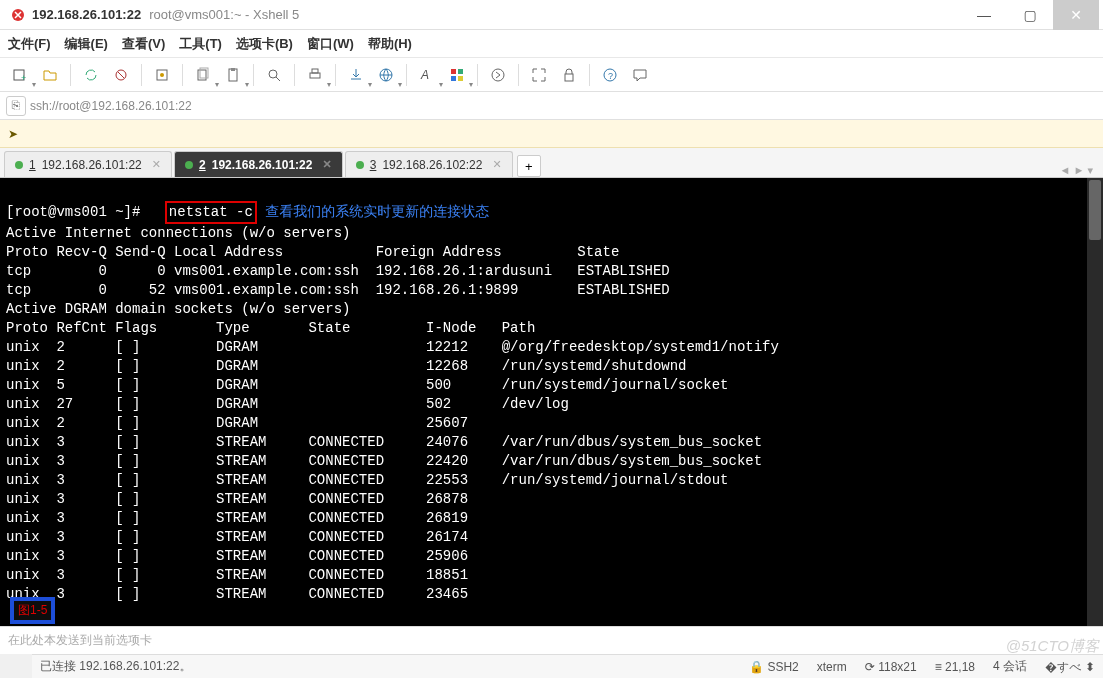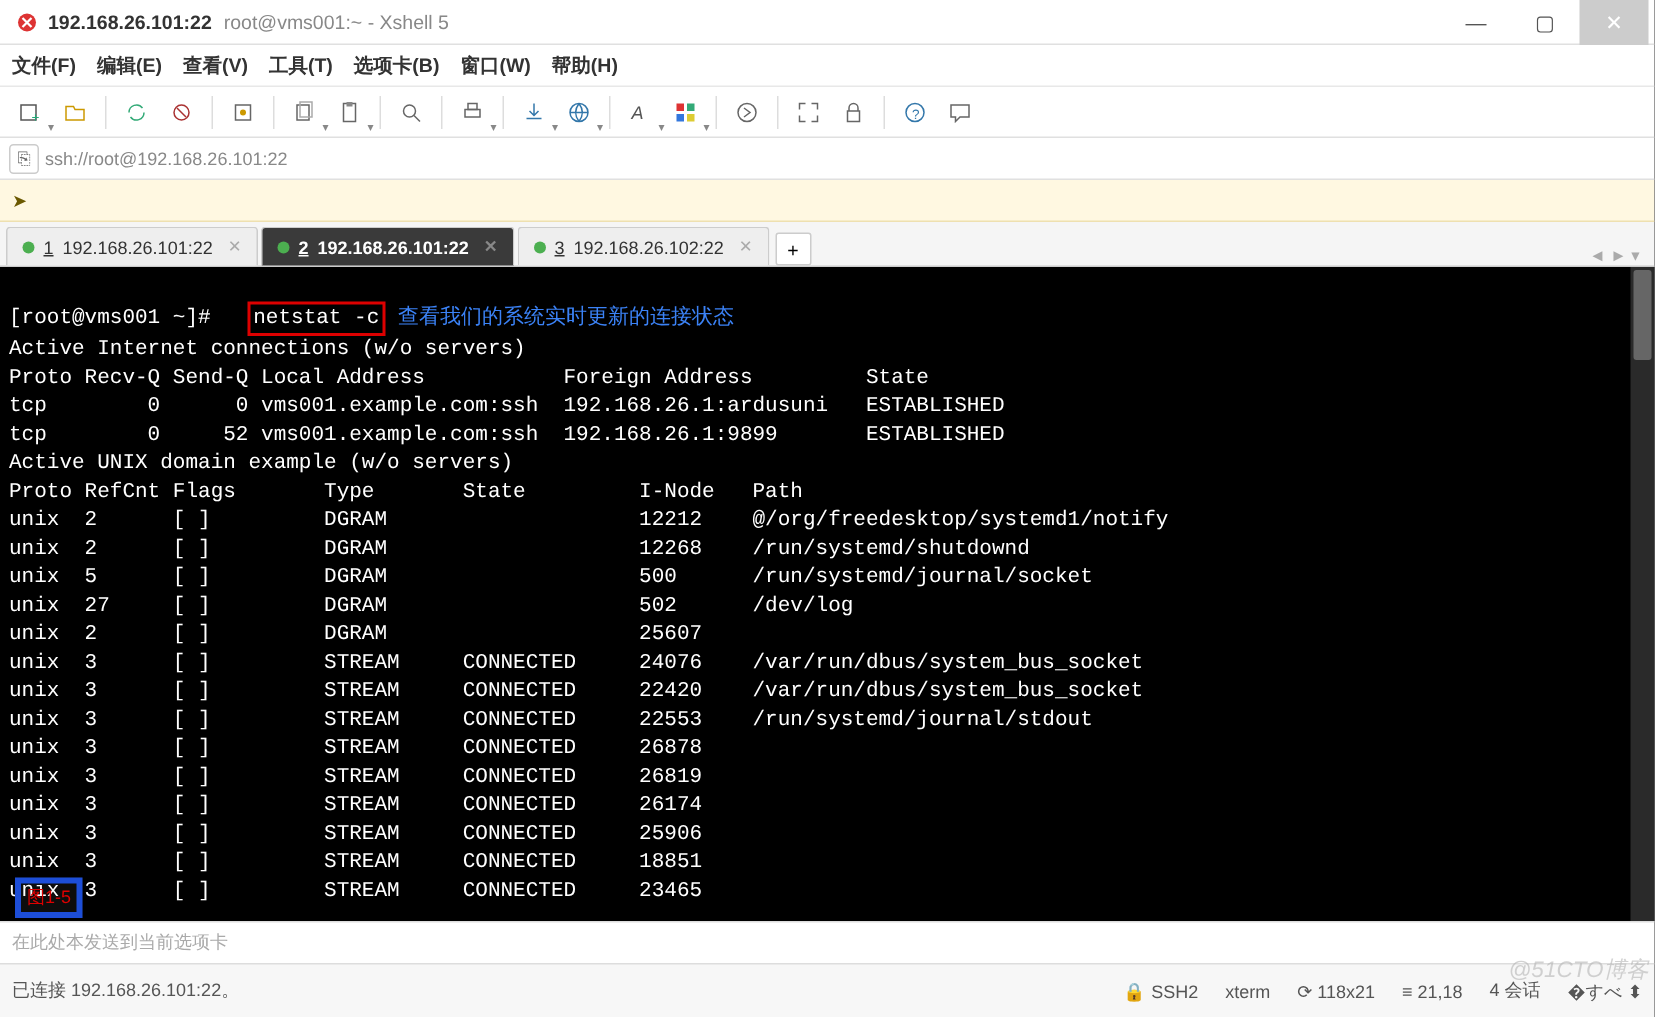--- a/index.html
+++ b/index.html
@@ -30,21 +30,21 @@
   .addtab { width: 24px; height: 22px; display: flex; align-items: center; justify-content: center; border: 1px solid #ccc; background: #fff; margin-left: 2px; border-radius: 2px; }
   .tabsbar .spacer { flex: 1; }
   .nav-arrows { color: #aaa; font-size: 11px; margin: 0 6px; }
   .terminal { flex: 1; background: #000; color: #fff; font-family: "Consolas", "Courier New", monospace; font-size: 14px; line-height: 19px; padding: 4px 6px; overflow: hidden; white-space: pre; position: relative; }
   .terminal .scrollbar { position: absolute; right: 0; top: 0; bottom: 0; width: 16px; background: #2a2a2a; }
   .terminal .thumb { position: absolute; top: 2px; right: 2px; width: 12px; height: 60px; background: #666; border-radius: 2px; }
   .hl-box { border: 2px solid #d00; display: inline-block; padding: 0 2px; font-family: inherit; margin-left: 16px; }
   .red-text { color: #3b82f6; font-weight: normal; }
   .fig-label { position: absolute; bottom: 2px; left: 10px; border: 4px solid #1d4ed8; color: #d00; background: rgba(255,255,255,0.05); padding: 0 4px; font-family: "Microsoft YaHei", sans-serif; font-size: 12px; }
   .inputbar { height: 28px; background: #fff; display: flex; align-items: center; padding: 0 8px; border-top: 1px solid #ddd; color: #aaa; font-size: 12px; text-align: center; }
-  .statusbar { height: 36px; background: #f7f7f7; display: flex; align-items: center; padding: 0 8px; border-top: 1px solid #ddd; font-size: 12px; color: #555; gap: 18px; }
+  .statusbar { height: 24px; background: #f7f7f7; display: flex; align-items: center; padding: 0 8px; border-top: 1px solid #ddd; font-size: 12px; color: #555; gap: 18px; margin-left: 32px; }
   .statusbar .grow { flex: 1; }
   .watermark { position: absolute; right: 4px; bottom: 22px; color: rgba(180,180,180,0.6); font-size: 15px; font-style: italic; pointer-events: none; }
   svg { width: 16px; height: 16px; }
 </style>
 </head>
 <body>
 
 <div class="titlebar">
   <span class="app-icon">
     <svg viewBox="0 0 16 16">
@@ -221,21 +221,21 @@
   <div class="spacer"></div>
   <span class="nav-arrows">◄ ►  ▾</span>
 </div>
 
 <div class="terminal">
 <span>[root@vms001 ~]#</span> <span class="hl-box">netstat -c</span> <span class="red-text">查看我们的系统实时更新的连接状态</span>
 <span>Active Internet connections (w/o servers)</span>
 <span>Proto Recv-Q Send-Q Local Address           Foreign Address         State</span>
 <span>tcp        0      0 vms001.example.com:ssh  192.168.26.1:ardusuni   ESTABLISHED</span>
 <span>tcp        0     52 vms001.example.com:ssh  192.168.26.1:9899       ESTABLISHED</span>
-<span>Active UNIX domain example (w/o servers)</span>
+<span>Active DGRAM domain sockets (w/o servers)</span>
 <span>Proto RefCnt Flags       Type       State         I-Node   Path</span>
 <span>unix  2      [ ]         DGRAM                    12212    @/org/freedesktop/systemd1/notify</span>
 <span>unix  2      [ ]         DGRAM                    12268    /run/systemd/shutdownd</span>
 <span>unix  5      [ ]         DGRAM                    500      /run/systemd/journal/socket</span>
 <span>unix  27     [ ]         DGRAM                    502      /dev/log</span>
 <span>unix  2      [ ]         DGRAM                    25607    </span>
 <span>unix  3      [ ]         STREAM     CONNECTED     24076    /var/run/dbus/system_bus_socket</span>
 <span>unix  3      [ ]         STREAM     CONNECTED     22420    /var/run/dbus/system_bus_socket</span>
 <span>unix  3      [ ]         STREAM     CONNECTED     22553    /run/systemd/journal/stdout</span>
 <span>unix  3      [ ]         STREAM     CONNECTED     26878    </span>

